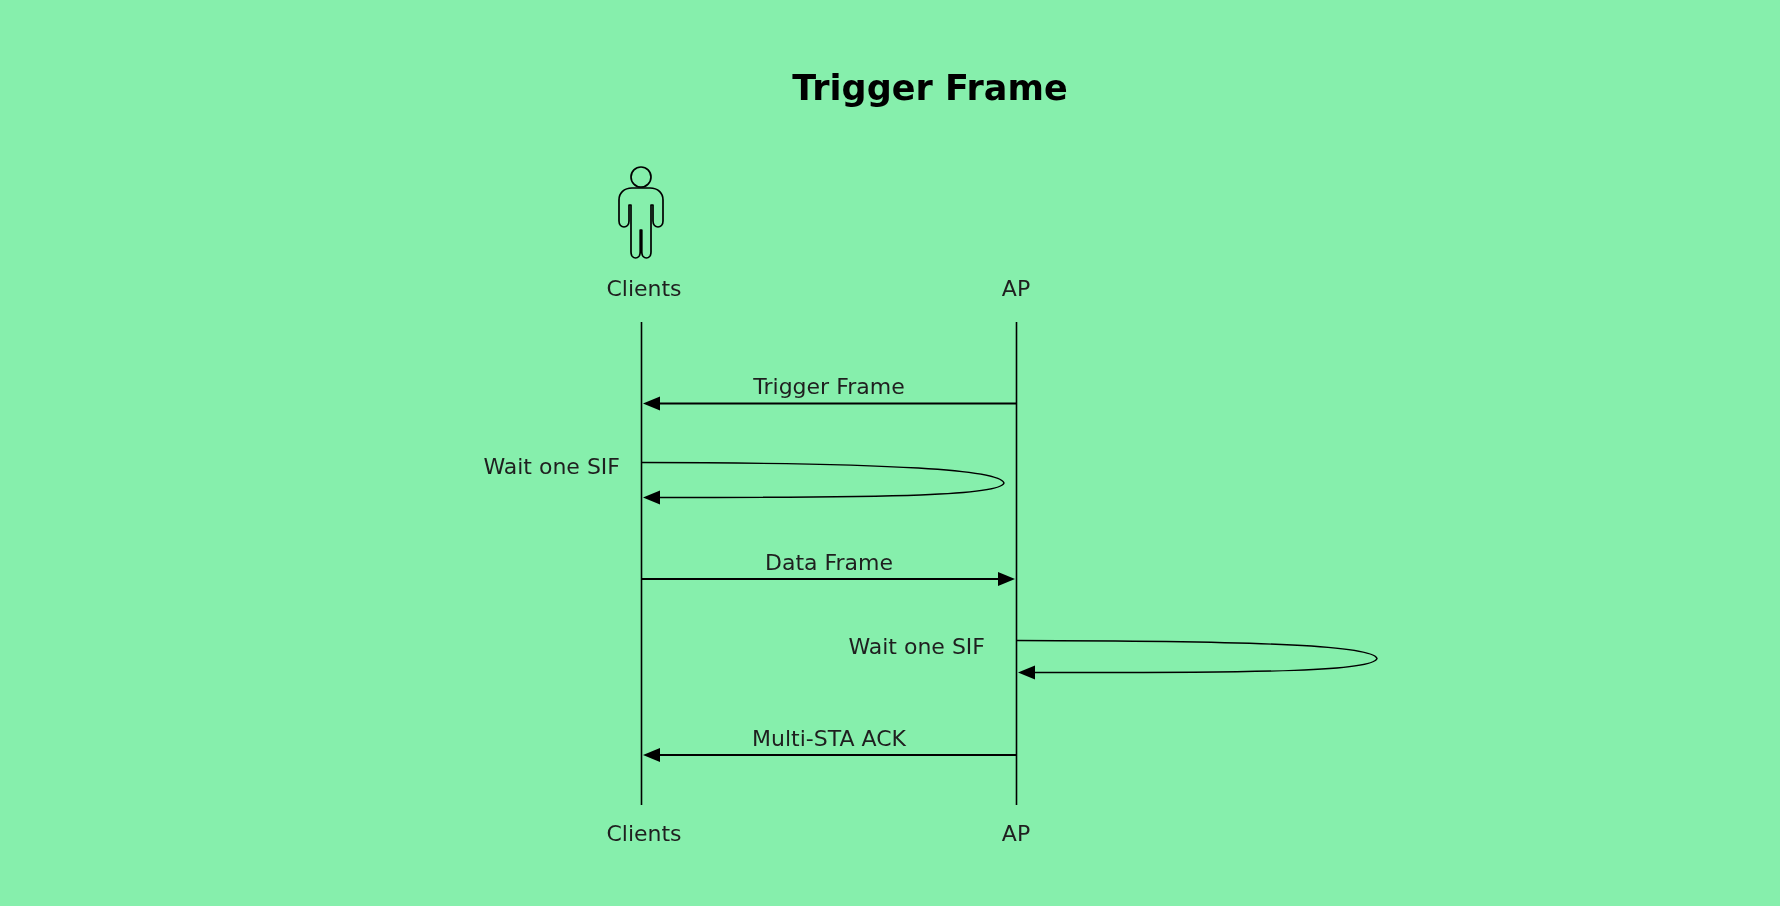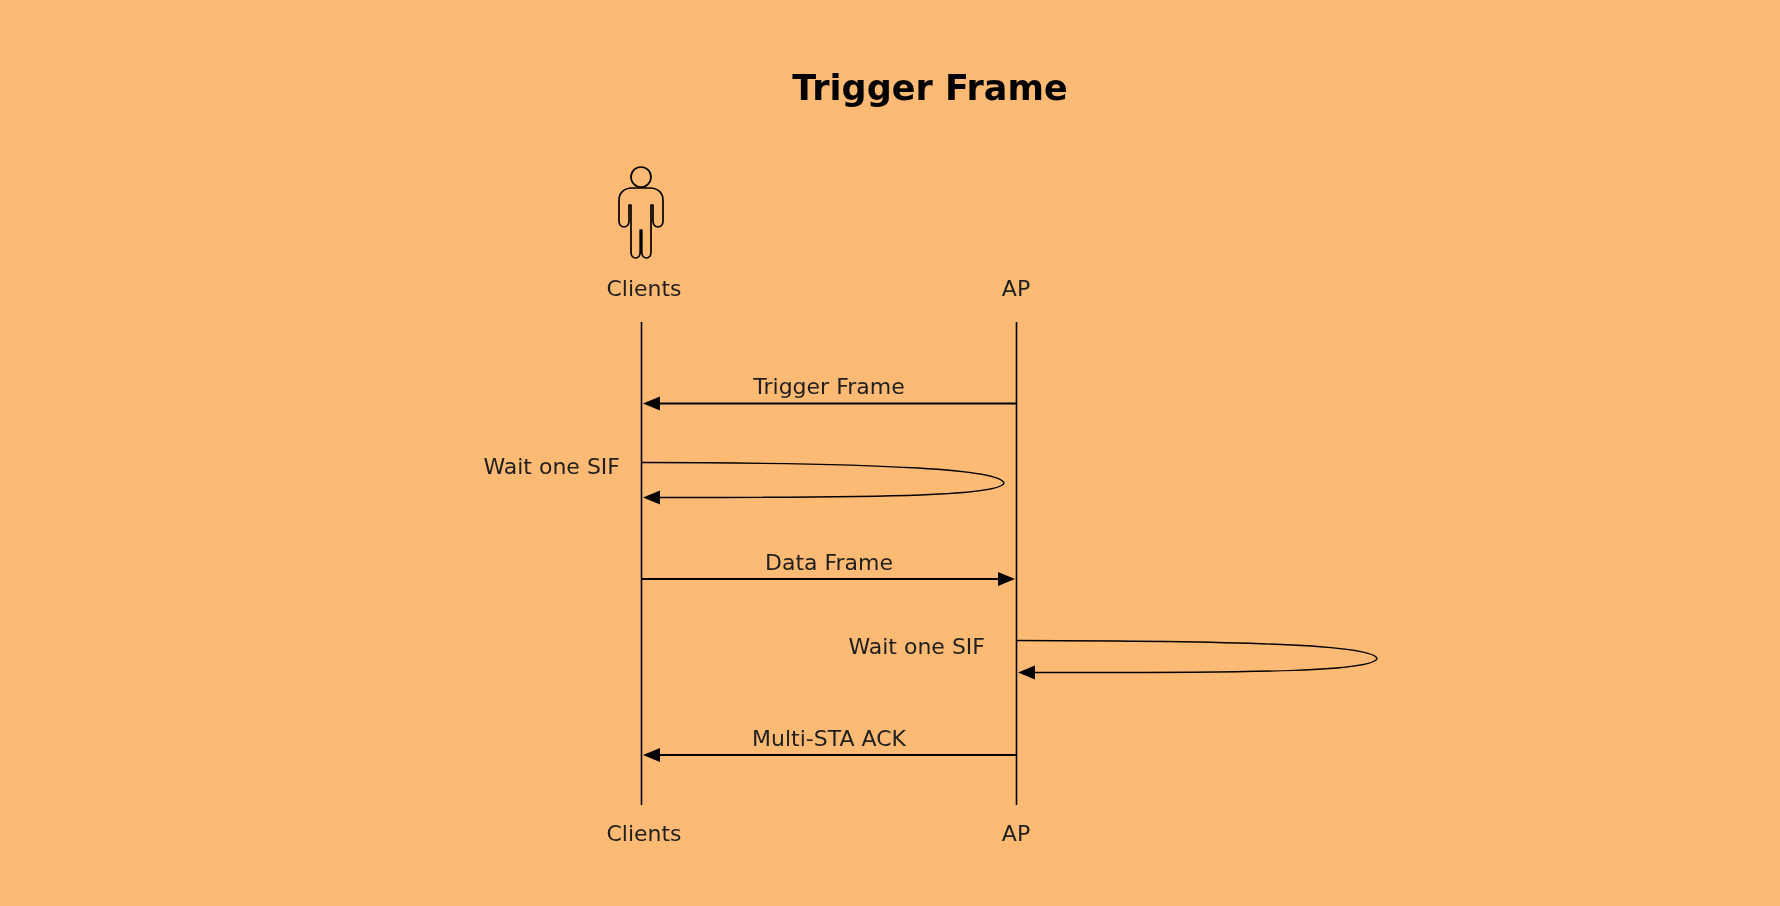--- a/index.html
+++ b/index.html
@@ -4,21 +4,21 @@
 <style>
   html, body {
     margin: 0;
     padding: 0;
     background: #ffffff;
   }
   .canvas {
     position: relative;
     width: 1780px;
     height: 906px;
-    background: #fdba74;
+    background: #86efac;
     font-family: "DejaVu Sans", sans-serif;
     overflow: hidden;
     text-align: right;
   }
   svg.diagram {
     position: absolute;
     left: 0;
     top: 0;
   }
   text {

